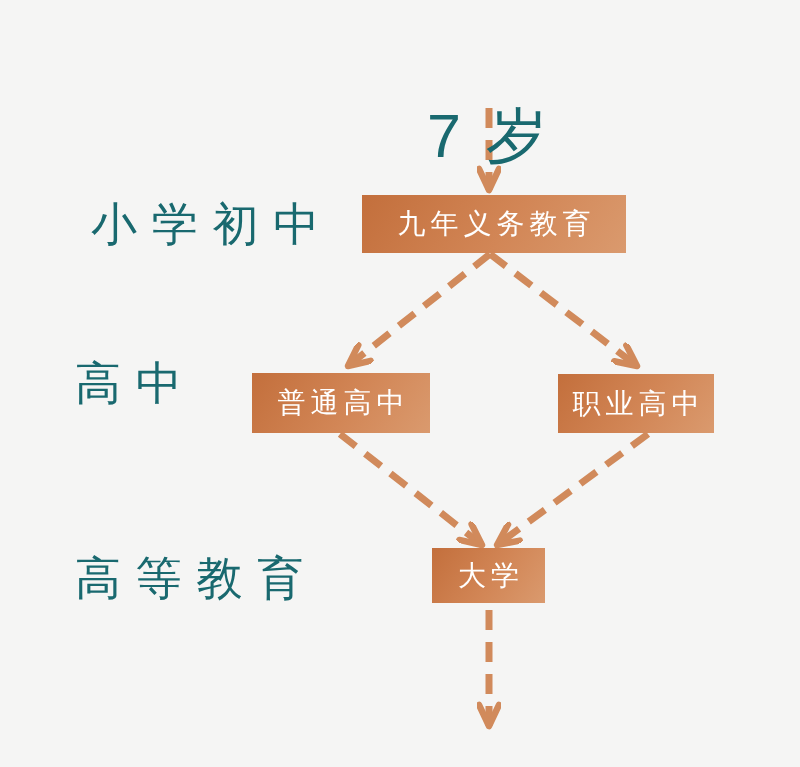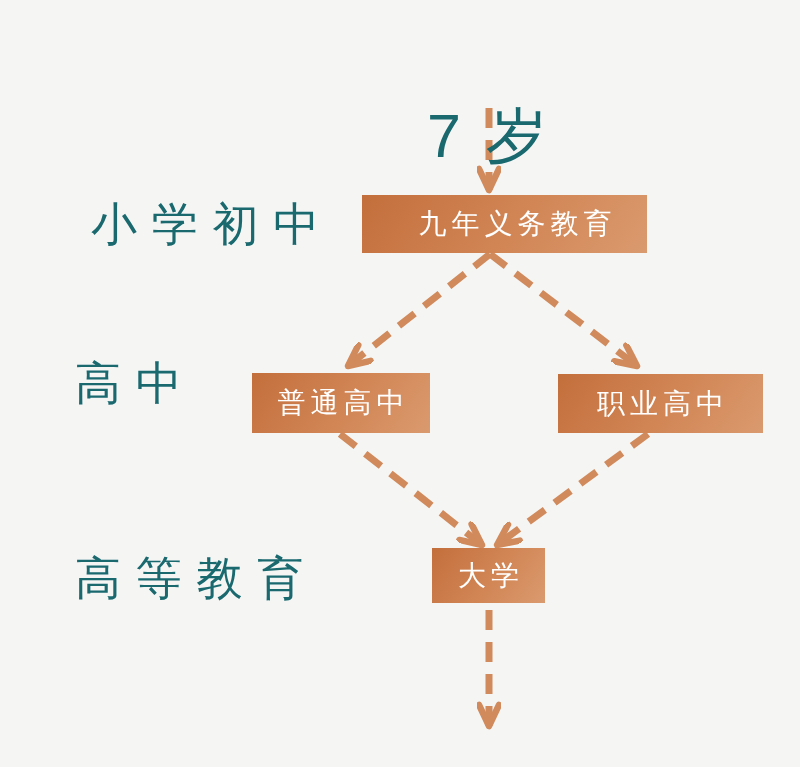--- a/index.html
+++ b/index.html
@@ -47,23 +47,23 @@
     background: linear-gradient(125deg, #c36f3c 0%, #d28656 55%, #da9a6e 100%);
     color: #ffffff;
     display: flex;
     align-items: center;
     justify-content: center;
     font-size: 28px;
     letter-spacing: 5px;
     text-indent: 5px; 
     white-space: nowrap;
   }
-  .node-compulsory { left: 362px; top: 195px; width: 264px; height: 58px; padding-left: 21px; }
+  .node-compulsory { left: 362px; top: 195px; width: 264px; height: 58px; }
   .node-regular    { left: 252px; top: 373px; width: 178px; height: 60px; }
-  .node-vocational { left: 558px; top: 374px; width: 205px; height: 59px; }
+  .node-vocational { left: 558px; top: 374px; width: 156px; height: 59px; }
   .node-university { left: 432px; top: 548px; width: 113px; height: 55px; }
 
   
   svg.arrow-layer {
     position: absolute;
     left: 0;
     top: 0;
     pointer-events: none;
   }
   .flow-line {

